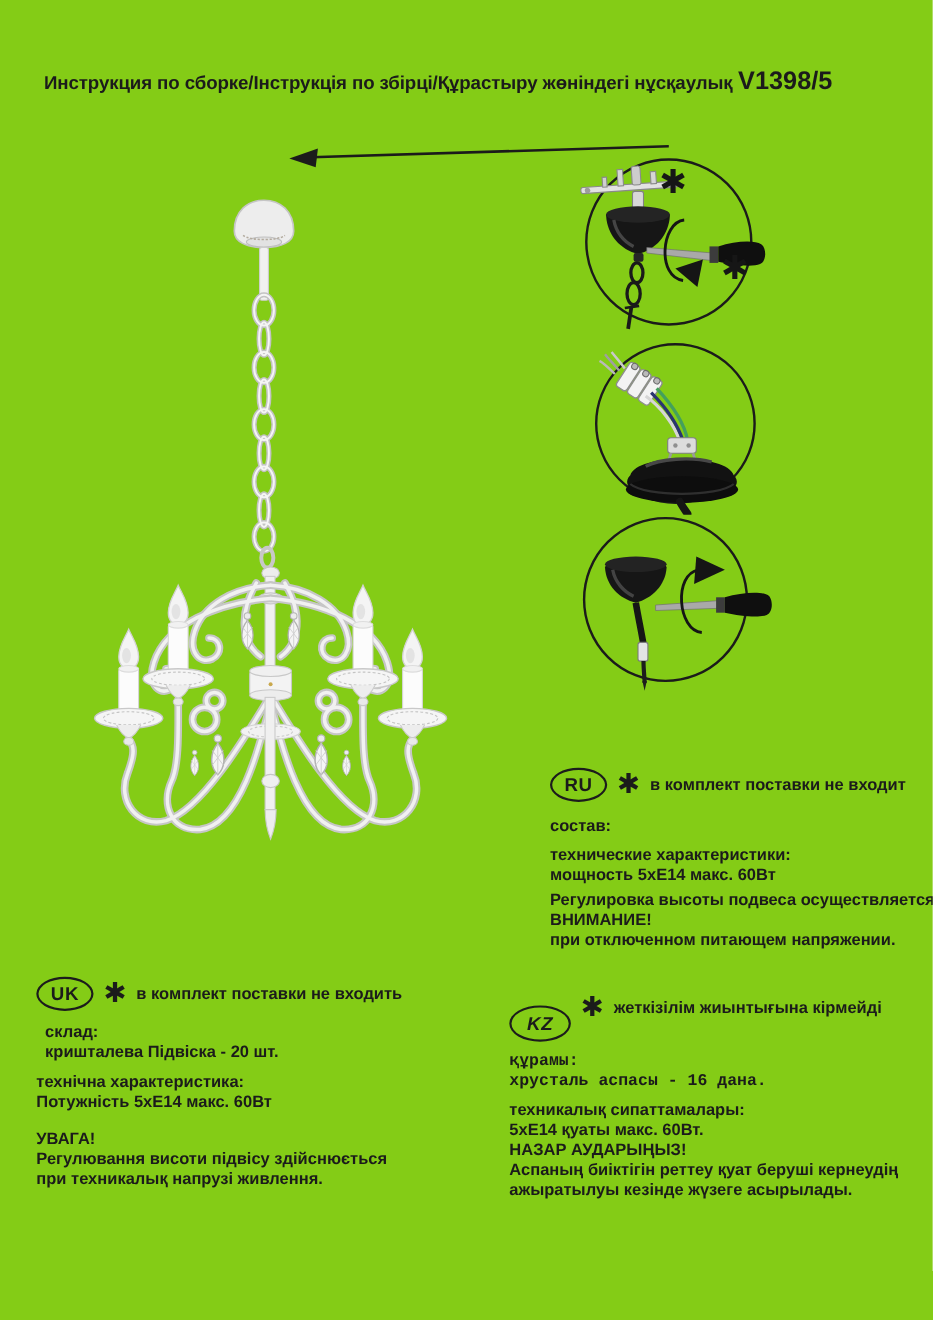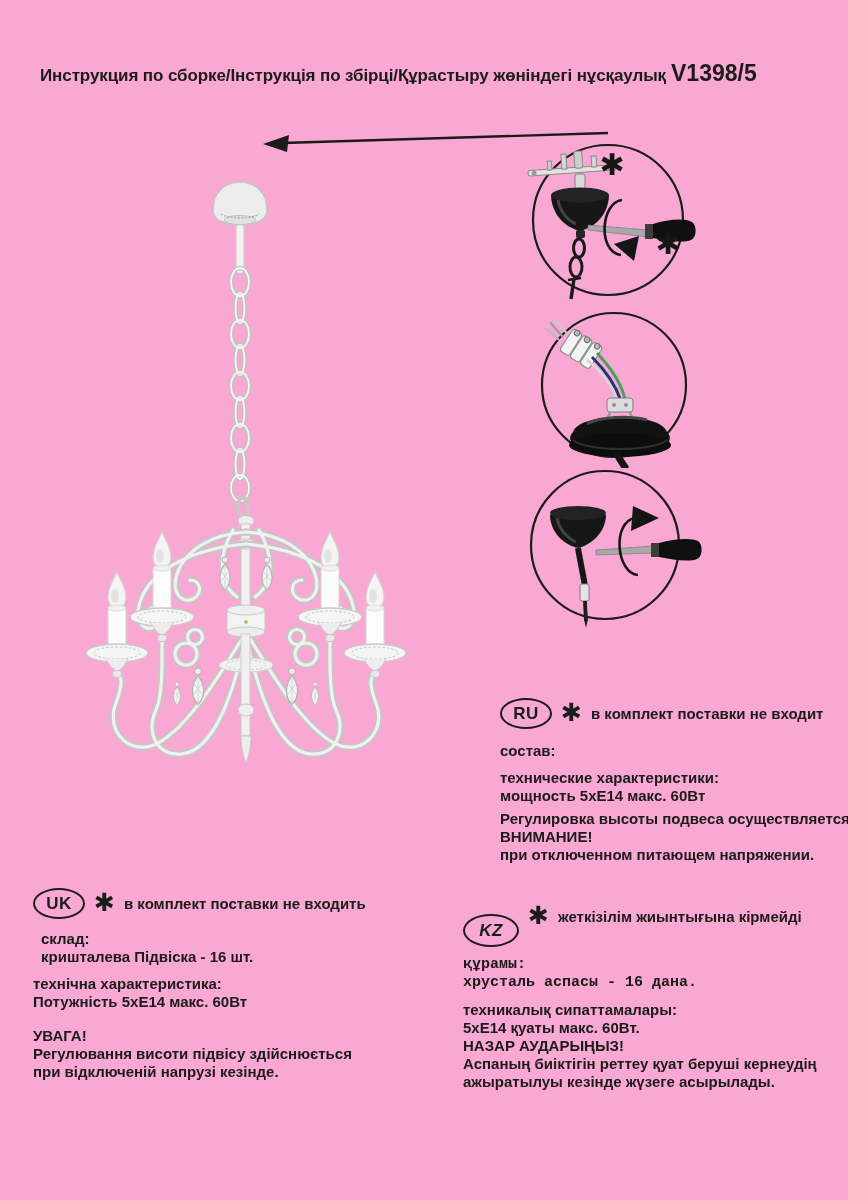--- a/index.html
+++ b/index.html
@@ -1,16 +1,16 @@
 <!DOCTYPE html>
 <html><head>
 <meta charset="utf-8">
 <style>
   html,body{margin:0;padding:0;background:#ffffff;}
-  #page{position:relative;width:848px;height:1200px;background:#f9a8d4;overflow:hidden;
+  #page{position:relative;width:848px;height:1200px;background:#84cc16;overflow:hidden;
         font-family:"Liberation Sans","DejaVu Sans",sans-serif;color:#1b1b1b;}
   
   .title-row{position:absolute;left:40px;top:60px;display:flex;align-items:baseline;white-space:nowrap;}
   .title-main{font-size:17px;font-weight:bold;letter-spacing:-0.1px;}
   .title-model{font-size:23px;font-weight:bold;margin-left:5px;}
   
   .abs{position:absolute;}
   
   .section{position:absolute;}
   .sec-head{display:flex;align-items:center;gap:9px;}
@@ -285,30 +285,30 @@
   </div>
 
   <div class="section" style="left:33px;top:888px;width:408px;">
     <div class="sec-head">
       <span class="badge">UK</span>
       <span class="ast">✱</span>
       <span class="note">в комплект поставки не входить</span>
     </div>
     <div class="p" style="margin-top:11px;padding-left:8px;">
       <div class="line">склад:</div>
-      <div class="line">кришталева Підвіска - 16 шт.</div>
+      <div class="line">кришталева Підвіска - 20 шт.</div>
     </div>
     <div class="p">
       <div class="line">технічна характеристика:</div>
       <div class="line">Потужність 5хЕ14 макс. 60Вт</div>
     </div>
     <div class="p" style="margin-top:16px;">
       <div class="line">УВАГА!</div>
       <div class="line">Регулювання висоти підвісу здійснюється</div>
-      <div class="line">при відключеній напрузі кезінде.</div>
+      <div class="line">при техникалық напрузі живлення.</div>
     </div>
   </div>
 
   <div class="section" style="left:463px;top:886px;width:380px;">
     <div class="sec-head">
       <span class="badge italic">KZ</span>
       <span class="ast">✱</span>
       <span class="note">жеткізілім жиынтығына кірмейді</span>
     </div>
     <div class="p" style="font-family:Liberation Mono, monospace;">

